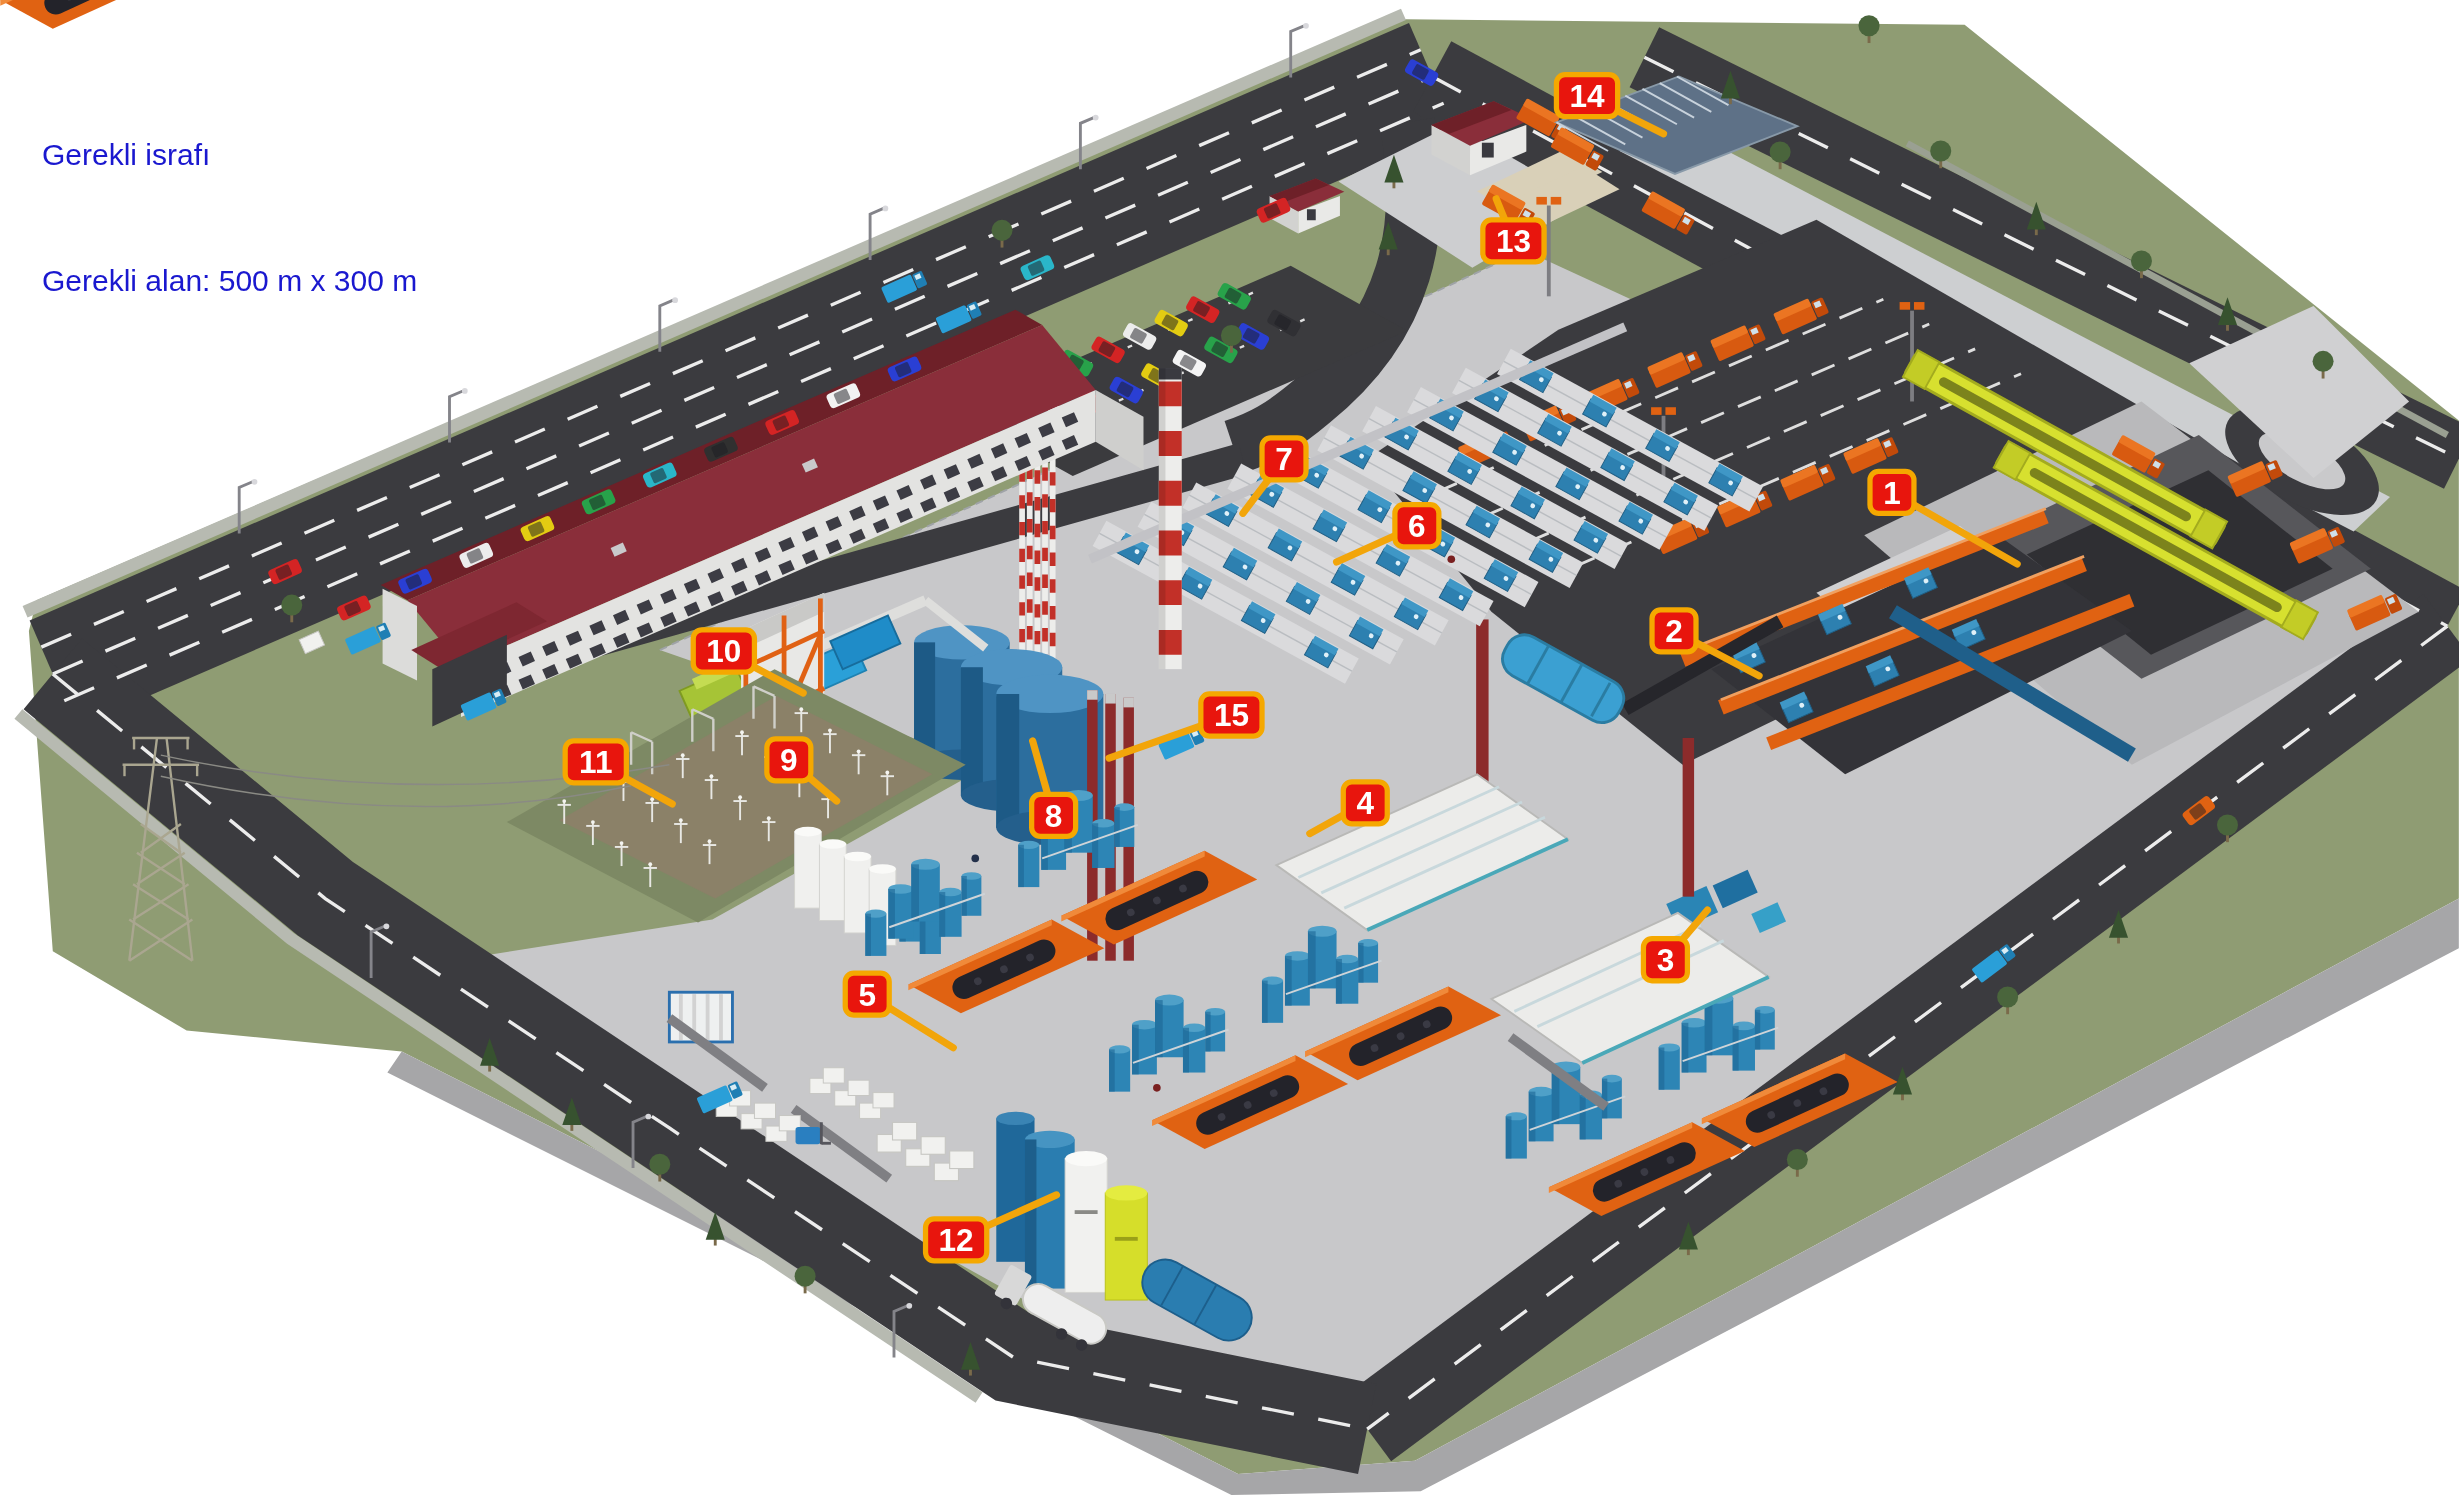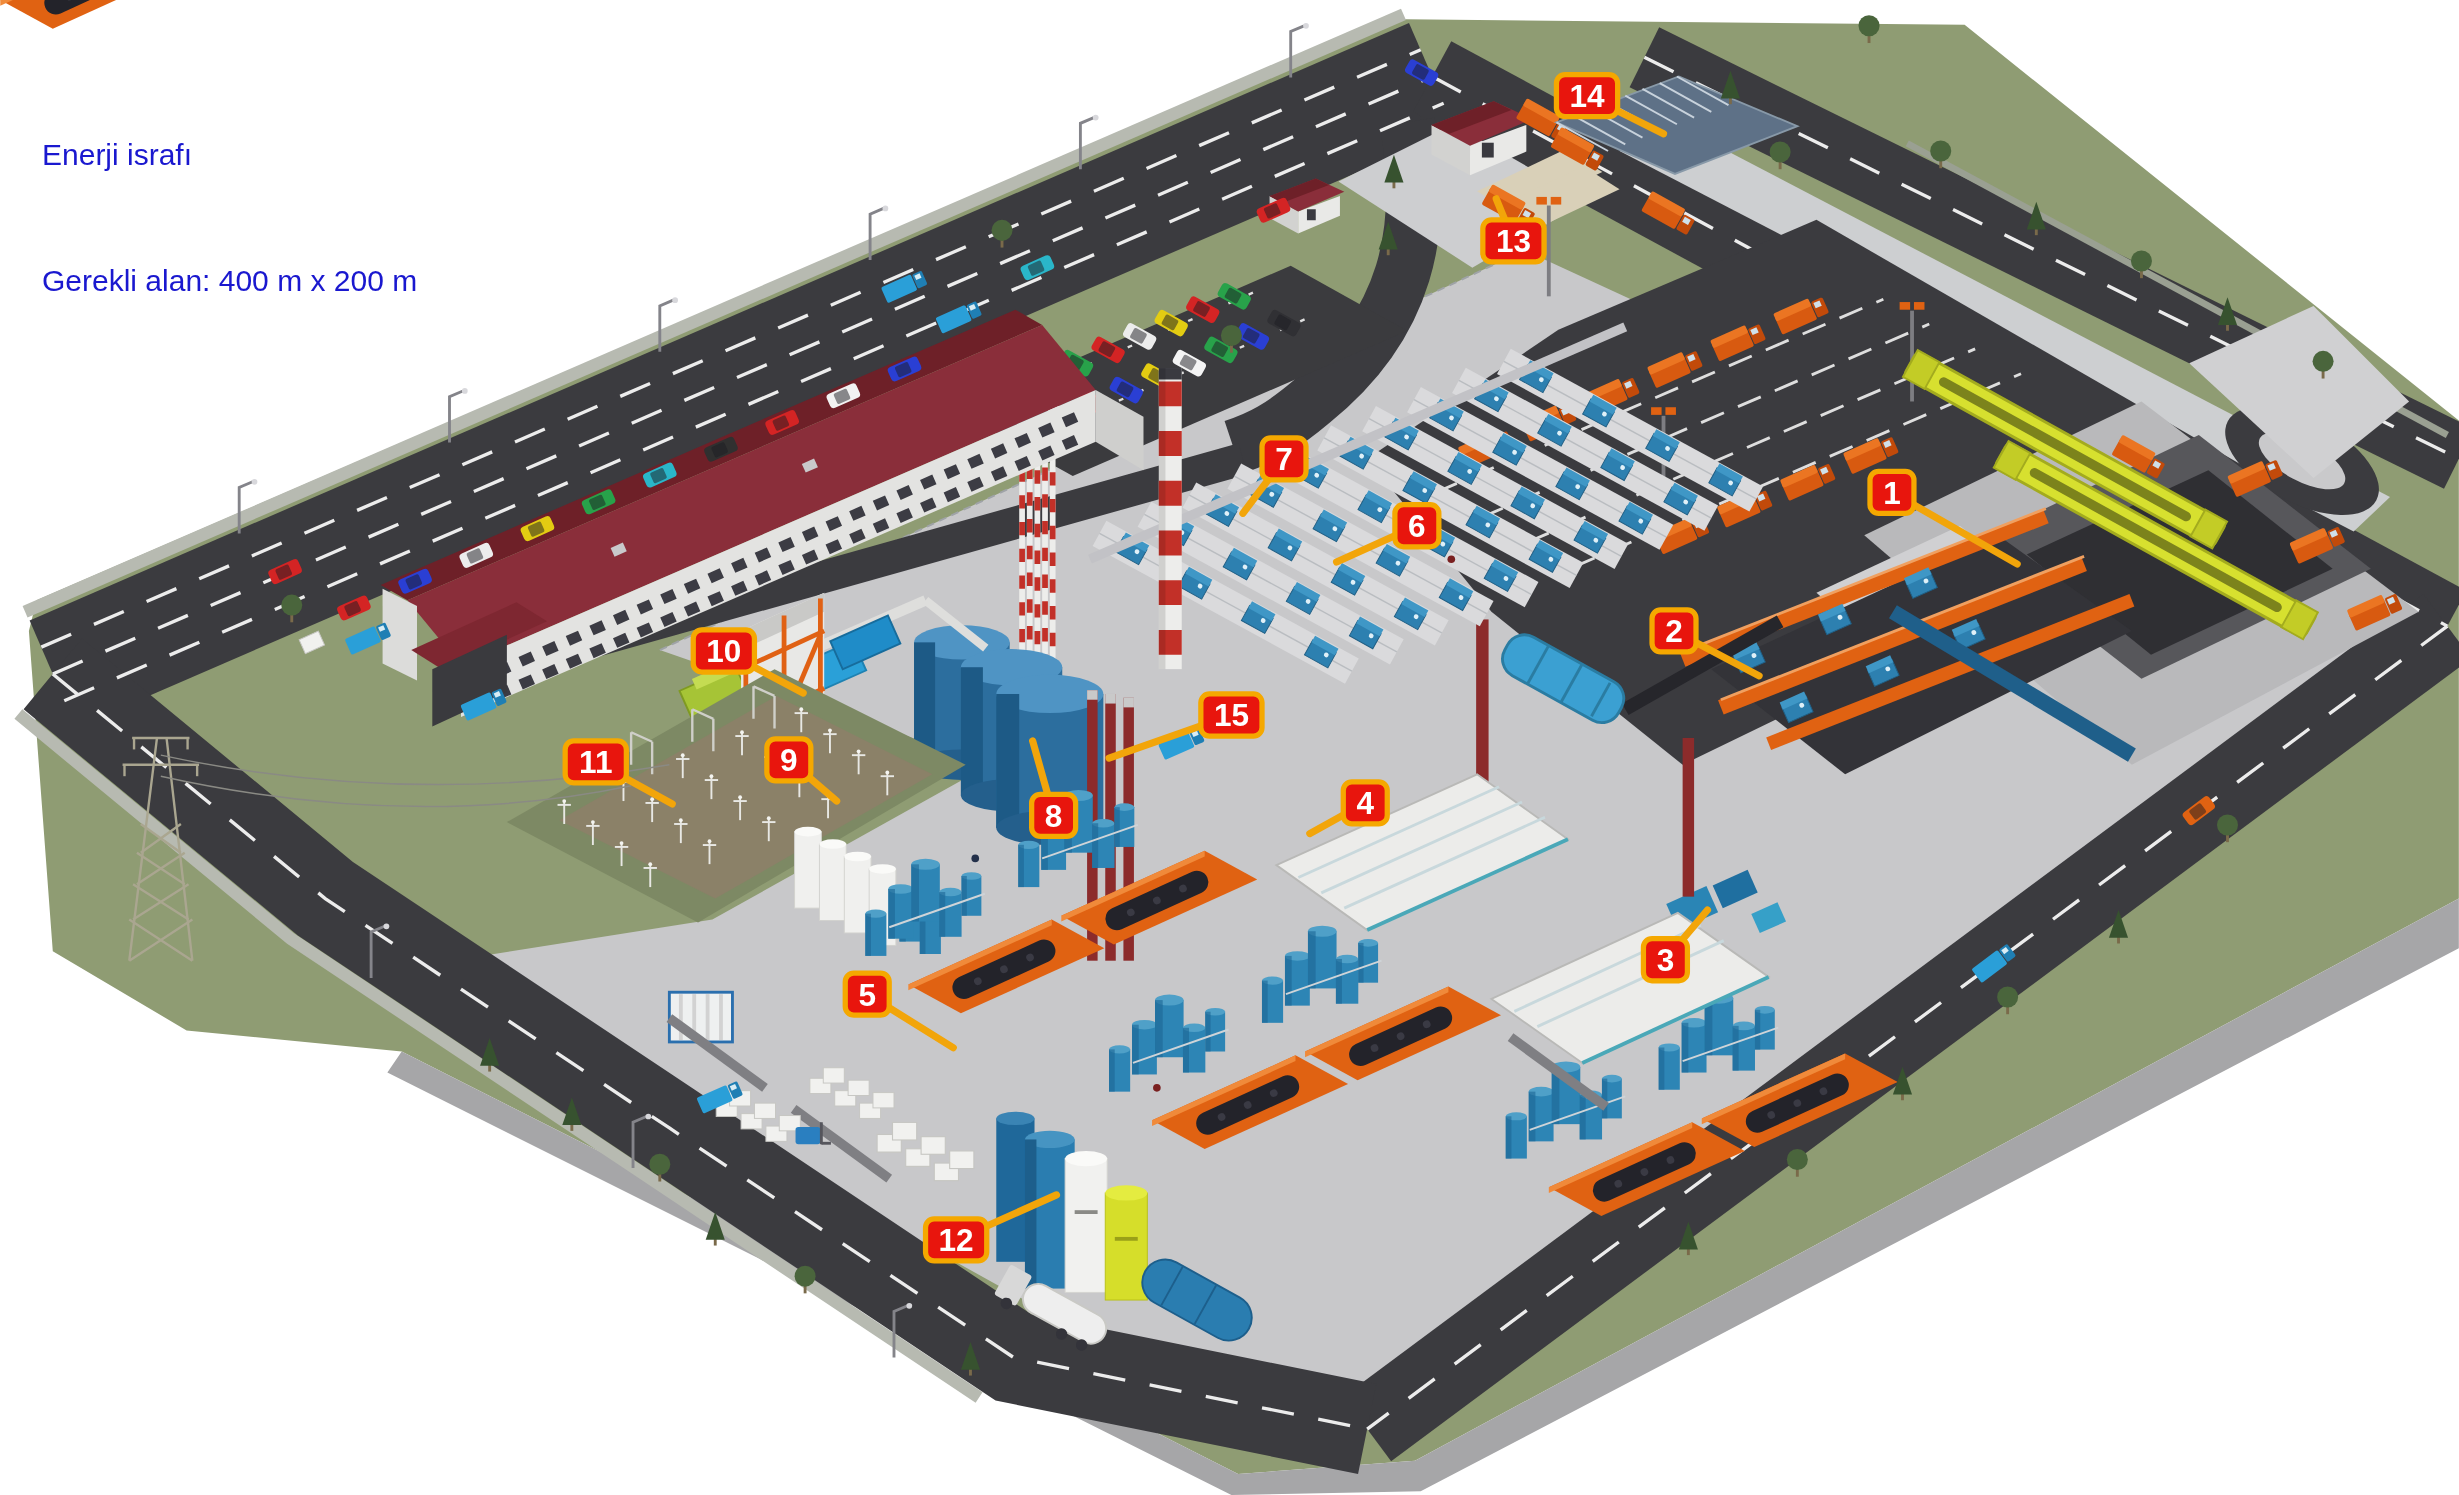--- a/index.html
+++ b/index.html
@@ -647,17 +647,17 @@
         </g>
     <g class="callout">
           <line x1="1288" y1="748" x2="1160" y2="793"></line>
           <rect x="1256" y="726" width="64" height="44" rx="9"></rect>
           <text x="1288" y="760">15</text>
         </g>
   </g>
 </svg>
 
 <div class="title">
-  <div>Enerji israfı</div>
-  <div>Gerekli alan: 400 m x 200 m</div>
+  <div>Gerekli israfı</div>
+  <div>Gerekli alan: 500 m x 300 m</div>
 </div>
 </div>
 
 
 </body></html>

